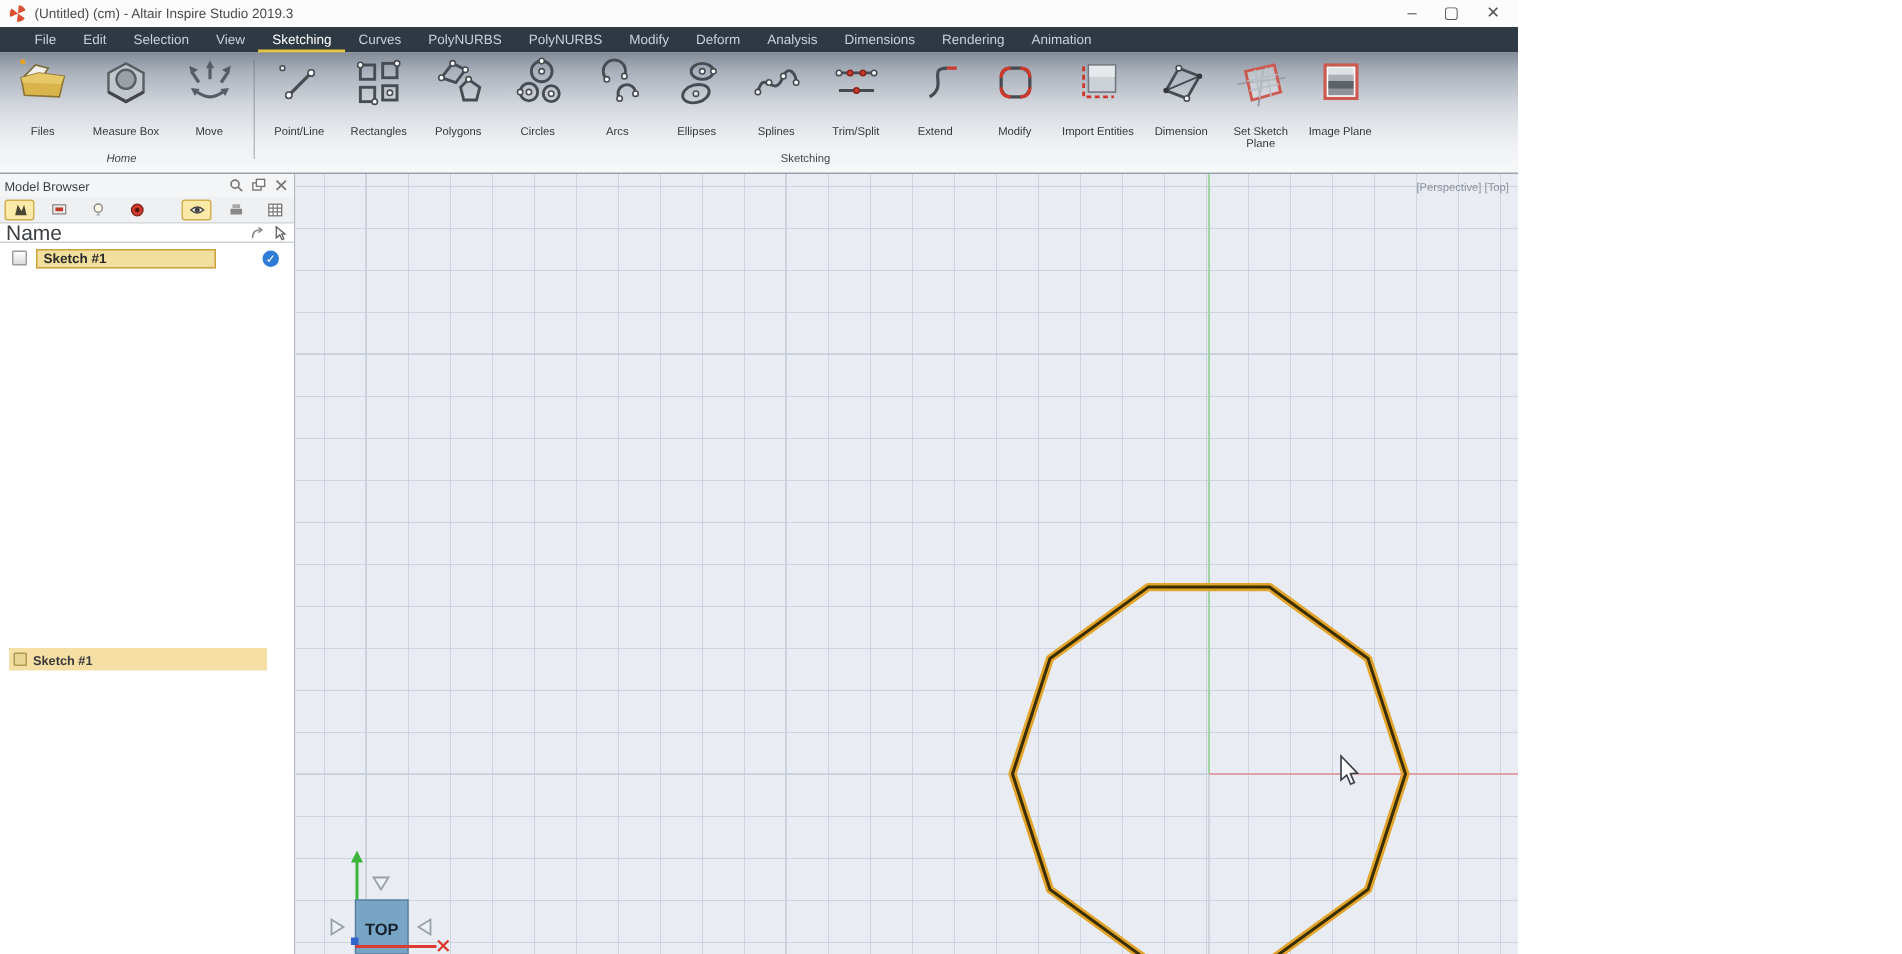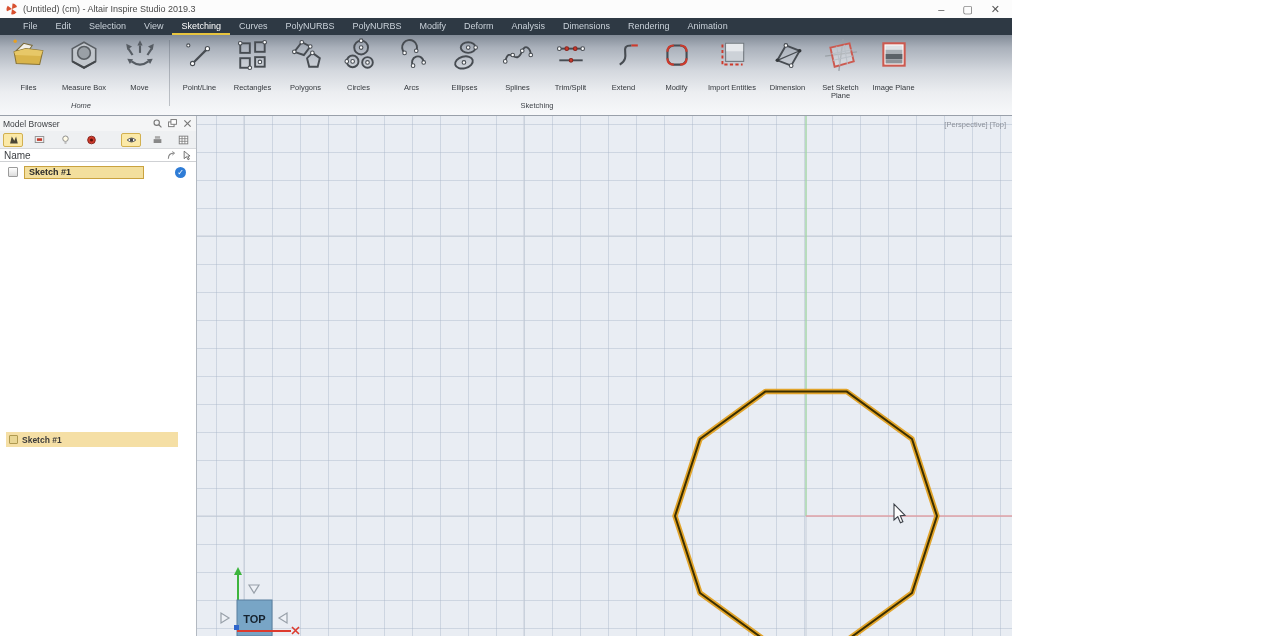--- a/index.html
+++ b/index.html
@@ -49,21 +49,21 @@
   .mb-title { font-size:8.5px; color:#3c3f43; }
   .mb-header-icons { margin-left:auto; display:flex; gap:4px; align-items:center; }
   .mb-toolbar { height:18px; background:#eef0f2; border-bottom:1px solid #d7d9dc;
     display:flex; align-items:center; padding:0 3px; gap:6px; }
   .mb-tab { width:20px; height:14px; display:flex; align-items:center; justify-content:center;
     border:1px solid transparent; border-radius:2px; }
   .mb-tab.active { background:#fbe9a8; border-color:#d2b050; }
   .mb-toolbar .spacer { flex:1; }
   .mb-colhead { height:13px; display:flex; align-items:center; padding:0 4px;
     border-bottom:1px solid #cfd1d4; }
-  .mb-colhead .colname { font-size:10px; color:#3c3f43; }
+  .mb-colhead .colname { font-size:14px; color:#3c3f43; }
   .mb-colhead-icons { margin-left:auto; display:flex; gap:4px; }
   .mb-row { height:16px; display:flex; align-items:center; padding:0 4px; margin-top:2px; }
   .checkbox { width:10px; height:10px; border:1px solid #9b9b9b; margin-left:4px;
     background:linear-gradient(#ffffff,#dcdcdc); border-radius:1px; }
   .item-chip { margin-left:6px; width:120px; height:13px; background:#f3df9d;
     border:1px solid #c9a23f; display:flex; align-items:center; padding-left:4px; }
   .item-chip span { font-size:9px; font-weight:bold; color:#2a2a2a; line-height:9px; }
   .check-circle { margin-left:auto; width:11px; height:11px; border-radius:50%;
     background:#2e7cd6; color:#fff; font-size:8px; line-height:11px; text-align:center; margin-right:6px; }
   .sketchlist-row { position:absolute; left:6px; top:316px; width:172px; height:15px;

